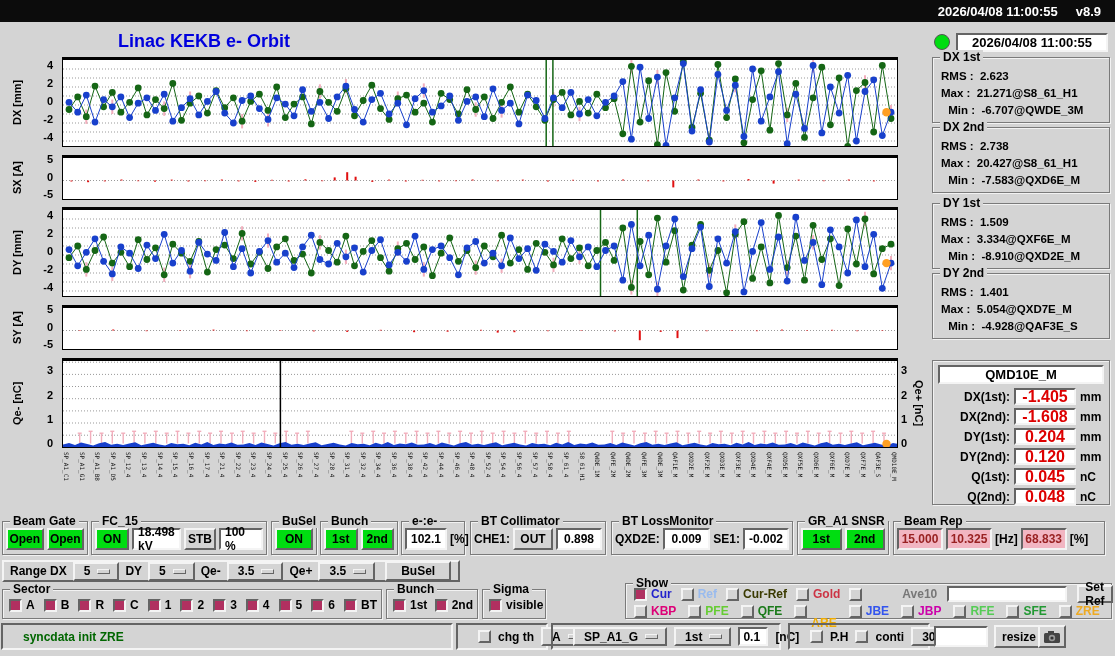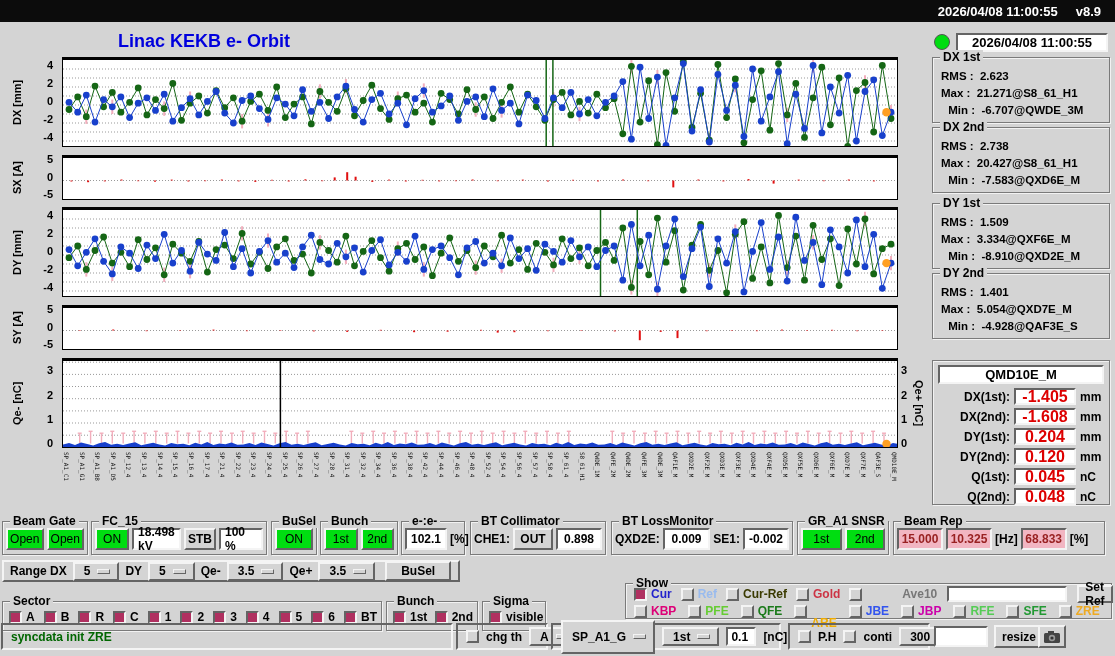--- a/index.html
+++ b/index.html
@@ -3,21 +3,21 @@
 <meta charset="utf-8">
 <style>
   * { margin:0; padding:0; box-sizing:border-box; }
   html,body { width:1115px; height:656px; overflow:hidden; }
   body { background:#d4d4d4; font-family:"Liberation Sans",sans-serif; font-size:12px; color:#000; position:relative; }
 
   
   .raised { border:2px solid; border-color:#f4f4f4 #646464 #646464 #f4f4f4; background:#d4d4d4; }
   .valbox { border:2px solid; border-color:#646464 #f4f4f4 #f4f4f4 #646464; background:#fff; font-weight:bold; padding:0 4px; display:inline-flex; align-items:center; justify-content:center; }
   .pinkbox { background:#f2b6c2; color:#992222; }
-  .greenbtn { background:#00dd11; font-weight:normal; display:inline-flex; align-items:center; justify-content:center; }
+  .greenbtn { background:#00dd11; font-weight:bold; display:inline-flex; align-items:center; justify-content:center; }
   .btn { font-weight:bold; display:inline-flex; align-items:center; justify-content:center; cursor:default; }
   .gbox { position:absolute; border:1px solid #7a7a7a; box-shadow:1px 1px 0 #f2f2f2, inset 1px 1px 0 #f2f2f2; }
   .gtitle { position:absolute; top:-8px; left:7px; background:#d4d4d4; padding:0 3px; font-weight:bold; font-size:12px; white-space:nowrap; }
   .cb { display:inline-block; width:13px; height:13px; flex:0 0 13px; border:2px solid; border-color:#f4f4f4 #646464 #646464 #f4f4f4; background:#d4d4d4; }
   .cb.on { background:#b03060; border-color:#646464 #f4f4f4 #f4f4f4 #646464; }
   .chk { display:inline-flex; align-items:center; gap:4px; font-weight:bold; white-space:nowrap; }
   .dd { display:inline-flex; align-items:center; gap:7px; padding:1px 7px 1px 9px; font-weight:bold; border:2px solid; border-color:#f4f4f4 #646464 #646464 #f4f4f4; background:#d4d4d4; }
   .ddash { width:13px; height:5px; background:#d4d4d4; border:1px solid; border-color:#f4f4f4 #646464 #646464 #f4f4f4; }
 
   
@@ -47,27 +47,27 @@
   .mrow { display:flex; align-items:center; justify-content:flex-end; gap:4px; height:19px; margin-bottom:1px; font-weight:bold; font-size:12px; }
   .mrow .mv { width:62px; height:17px; color:#dd0000; font-size:16px; }
   .mrow .mu { width:24px; }
 
   
   .ctl-label { font-weight:bold; white-space:nowrap; }
   .row1box { top:521px; height:34px; }
   .row1inner { position:absolute; left:0; right:0; top:6px; display:flex; align-items:center; gap:3px; padding:0 3px; }
   .h22 { height:22px; }
   #rangebar { position:absolute; left:2px; top:560px; width:458px; height:22px; display:flex; align-items:center; gap:6px; padding:0 6px; border:2px solid; border-color:#f4f4f4 #646464 #646464 #f4f4f4; }
-  .row3box { top:589px; height:30px;margin-top:12px; }
+  .row3box { top:589px; height:30px; }
   .checkrow { position:absolute; left:6px; right:4px; top:8px; display:flex; align-items:center; justify-content:space-between; }
   #showbox .srow { position:absolute; left:8px; right:6px; display:flex; align-items:center; gap:10px; }
 
   
   #statusbar { position:absolute; left:0; top:622px; width:1115px; height:30px; }
-  .sb { position:absolute; top:1px; height:27px; border:2px solid; border-color:#646464 #f4f4f4 #f4f4f4 #646464; display:flex; align-items:center; gap:7px; padding:0 8px; }
+  .sb { position:absolute; top:1px; height:27px; border:2px solid; border-color:#646464 #f4f4f4 #f4f4f4 #646464; display:flex; align-items:center; gap:7px; padding:0 20px; }
   #syncmsg { font-weight:bold; color:#006600; }
   input.txt { border:2px solid; border-color:#646464 #f4f4f4 #f4f4f4 #646464; background:#fff; font-weight:bold; font-family:"Liberation Sans",sans-serif; font-size:12px; height:19px; padding:0 3px; }
 </style>
 </head>
 <body>
 
 <div id="titlebar">
   <span>2026/04/08 11:00:55</span>
   <span>v8.9</span>
 </div>
@@ -1177,21 +1177,21 @@
   </div>
   <div class="sb" style="left:456px;width:92px">
     <span class="cb"></span>
     <span class="ctl-label">chg th</span>
     <span class="dd" style="height:19px">
         <span>A</span>
         <span class="ddash"></span>
       </span>
   </div>
   <div class="sb" style="left:551px;width:230px">
-    <span class="dd" style="height:34px">
+    <span class="dd" style="height:19px">
         <span>SP_A1_G</span>
         <span class="ddash"></span>
       </span>
     <span class="dd" style="height:19px">
         <span>1st</span>
         <span class="ddash"></span>
       </span>
     <input class="txt" style="width: 30px;" value="0.1">
     <span class="ctl-label">[nC]</span>
   </div>

